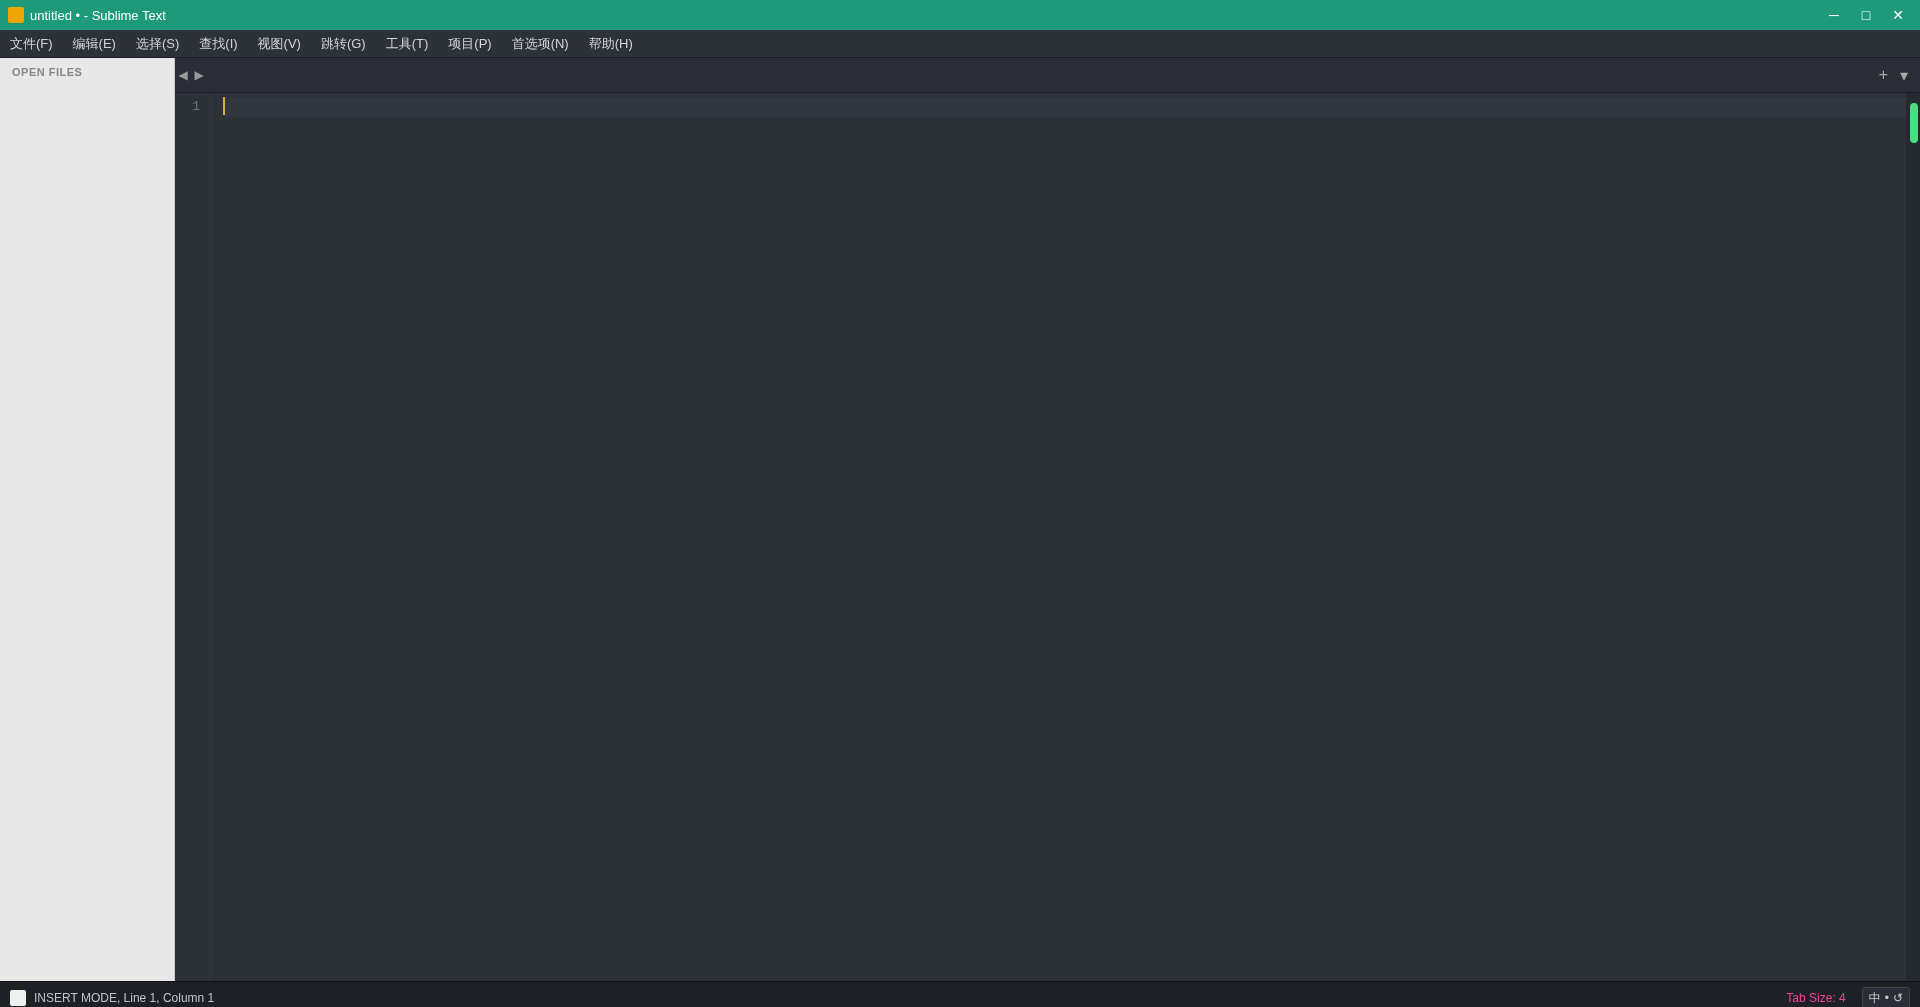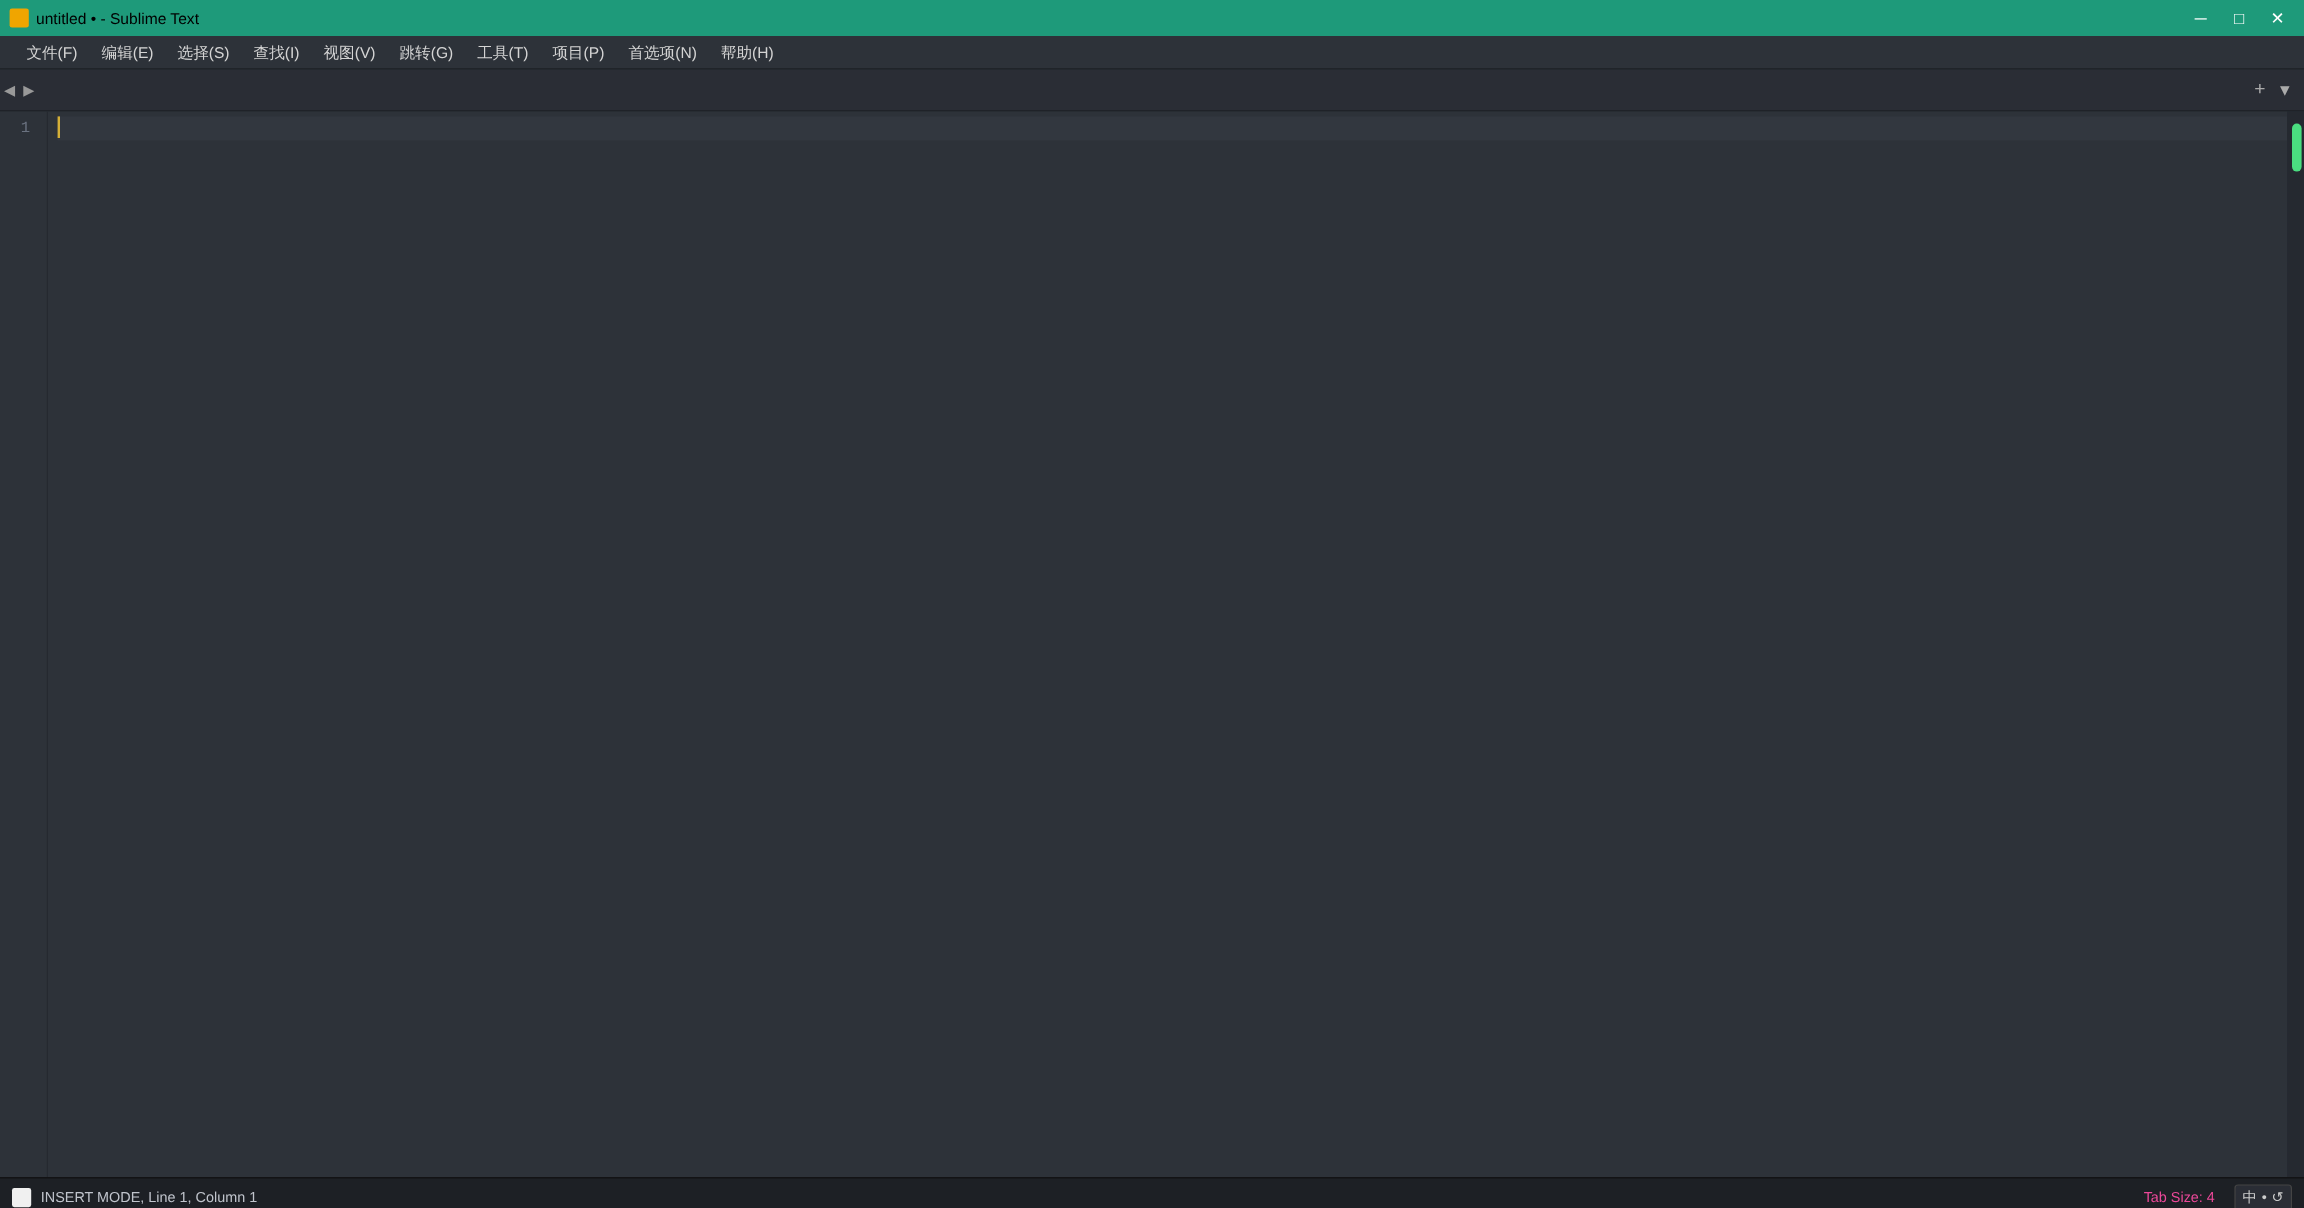--- a/index.html
+++ b/index.html
@@ -32,21 +32,21 @@
       height: 16px;
       margin-right: 6px;
       background: #f0a500;
       border-radius: 2px;
       flex-shrink: 0;
     }
 
     #title-bar-text {
       flex: 1;
       font-size: 13px;
-      color: #000000;
+      color: #ffffff;
     }
 
     #title-bar-controls {
       display: flex;
       gap: 4px;
     }
 
     .title-btn {
       width: 28px;
       height: 20px;
@@ -59,21 +59,21 @@
       align-items: center;
       justify-content: center;
     }
 
     
     #menu-bar {
       display: flex;
       align-items: center;
       background: #2d3239;
       height: 28px;
-      padding: 0 12px;
+      padding: 0 0;
       border-bottom: 1px solid #1a1d21;
     }
 
     .menu-item {
       padding: 3px 10px;
       color: #d4d4d4;
       font-size: 13px;
       cursor: pointer;
       white-space: nowrap;
       border-radius: 3px;
@@ -315,20 +315,23 @@
     <div class="menu-item">视图(V)</div>
     <div class="menu-item">跳转(G)</div>
     <div class="menu-item">工具(T)</div>
     <div class="menu-item">项目(P)</div>
     <div class="menu-item">首选项(N)</div>
     <div class="menu-item">帮助(H)</div>
   </div>
 
 <div id="main-layout">
 
+  <div id="sidebar">
+    <div id="open-files-label">OPEN FILES</div>
+  </div>
 
   <div id="editor-wrapper">
 
     <div id="tab-bar">
       <div id="tab-nav-left">◀</div>
       <div id="tab-nav-right">▶</div>
       <div id="tab-area"></div>
       <div id="tab-actions">
         <button class="tab-action-btn">+</button>
         <button class="tab-action-btn">▾</button>

